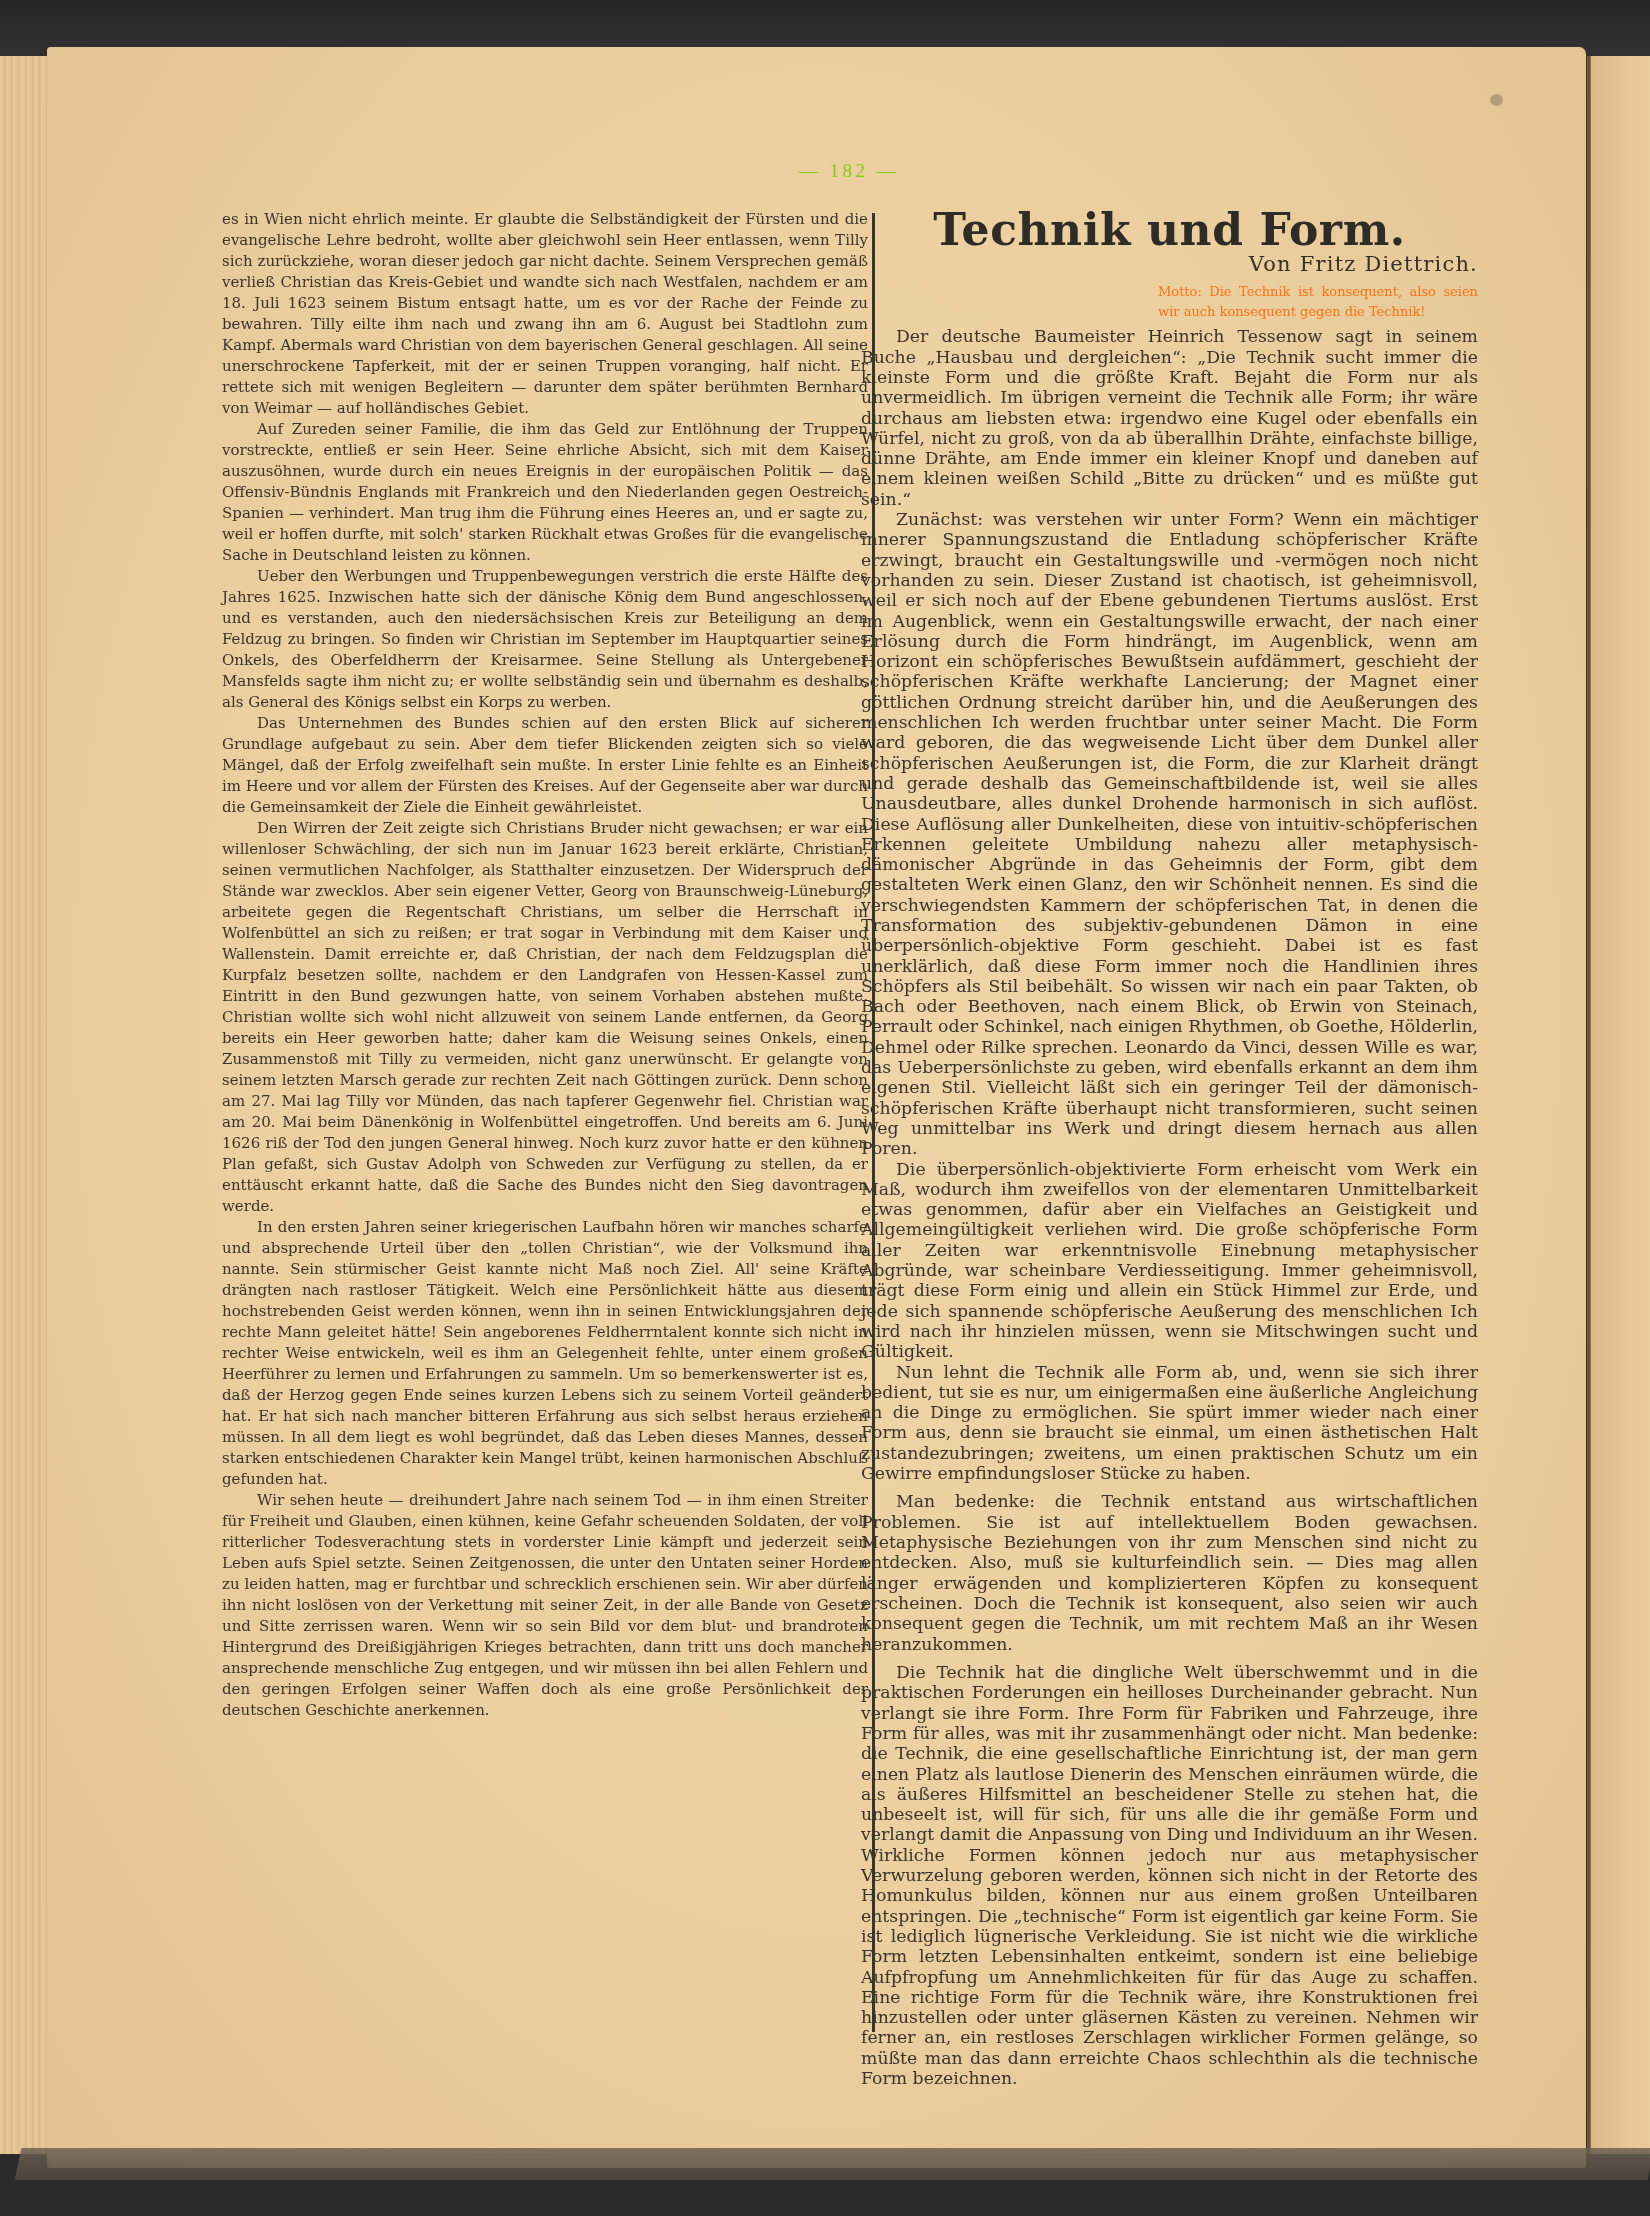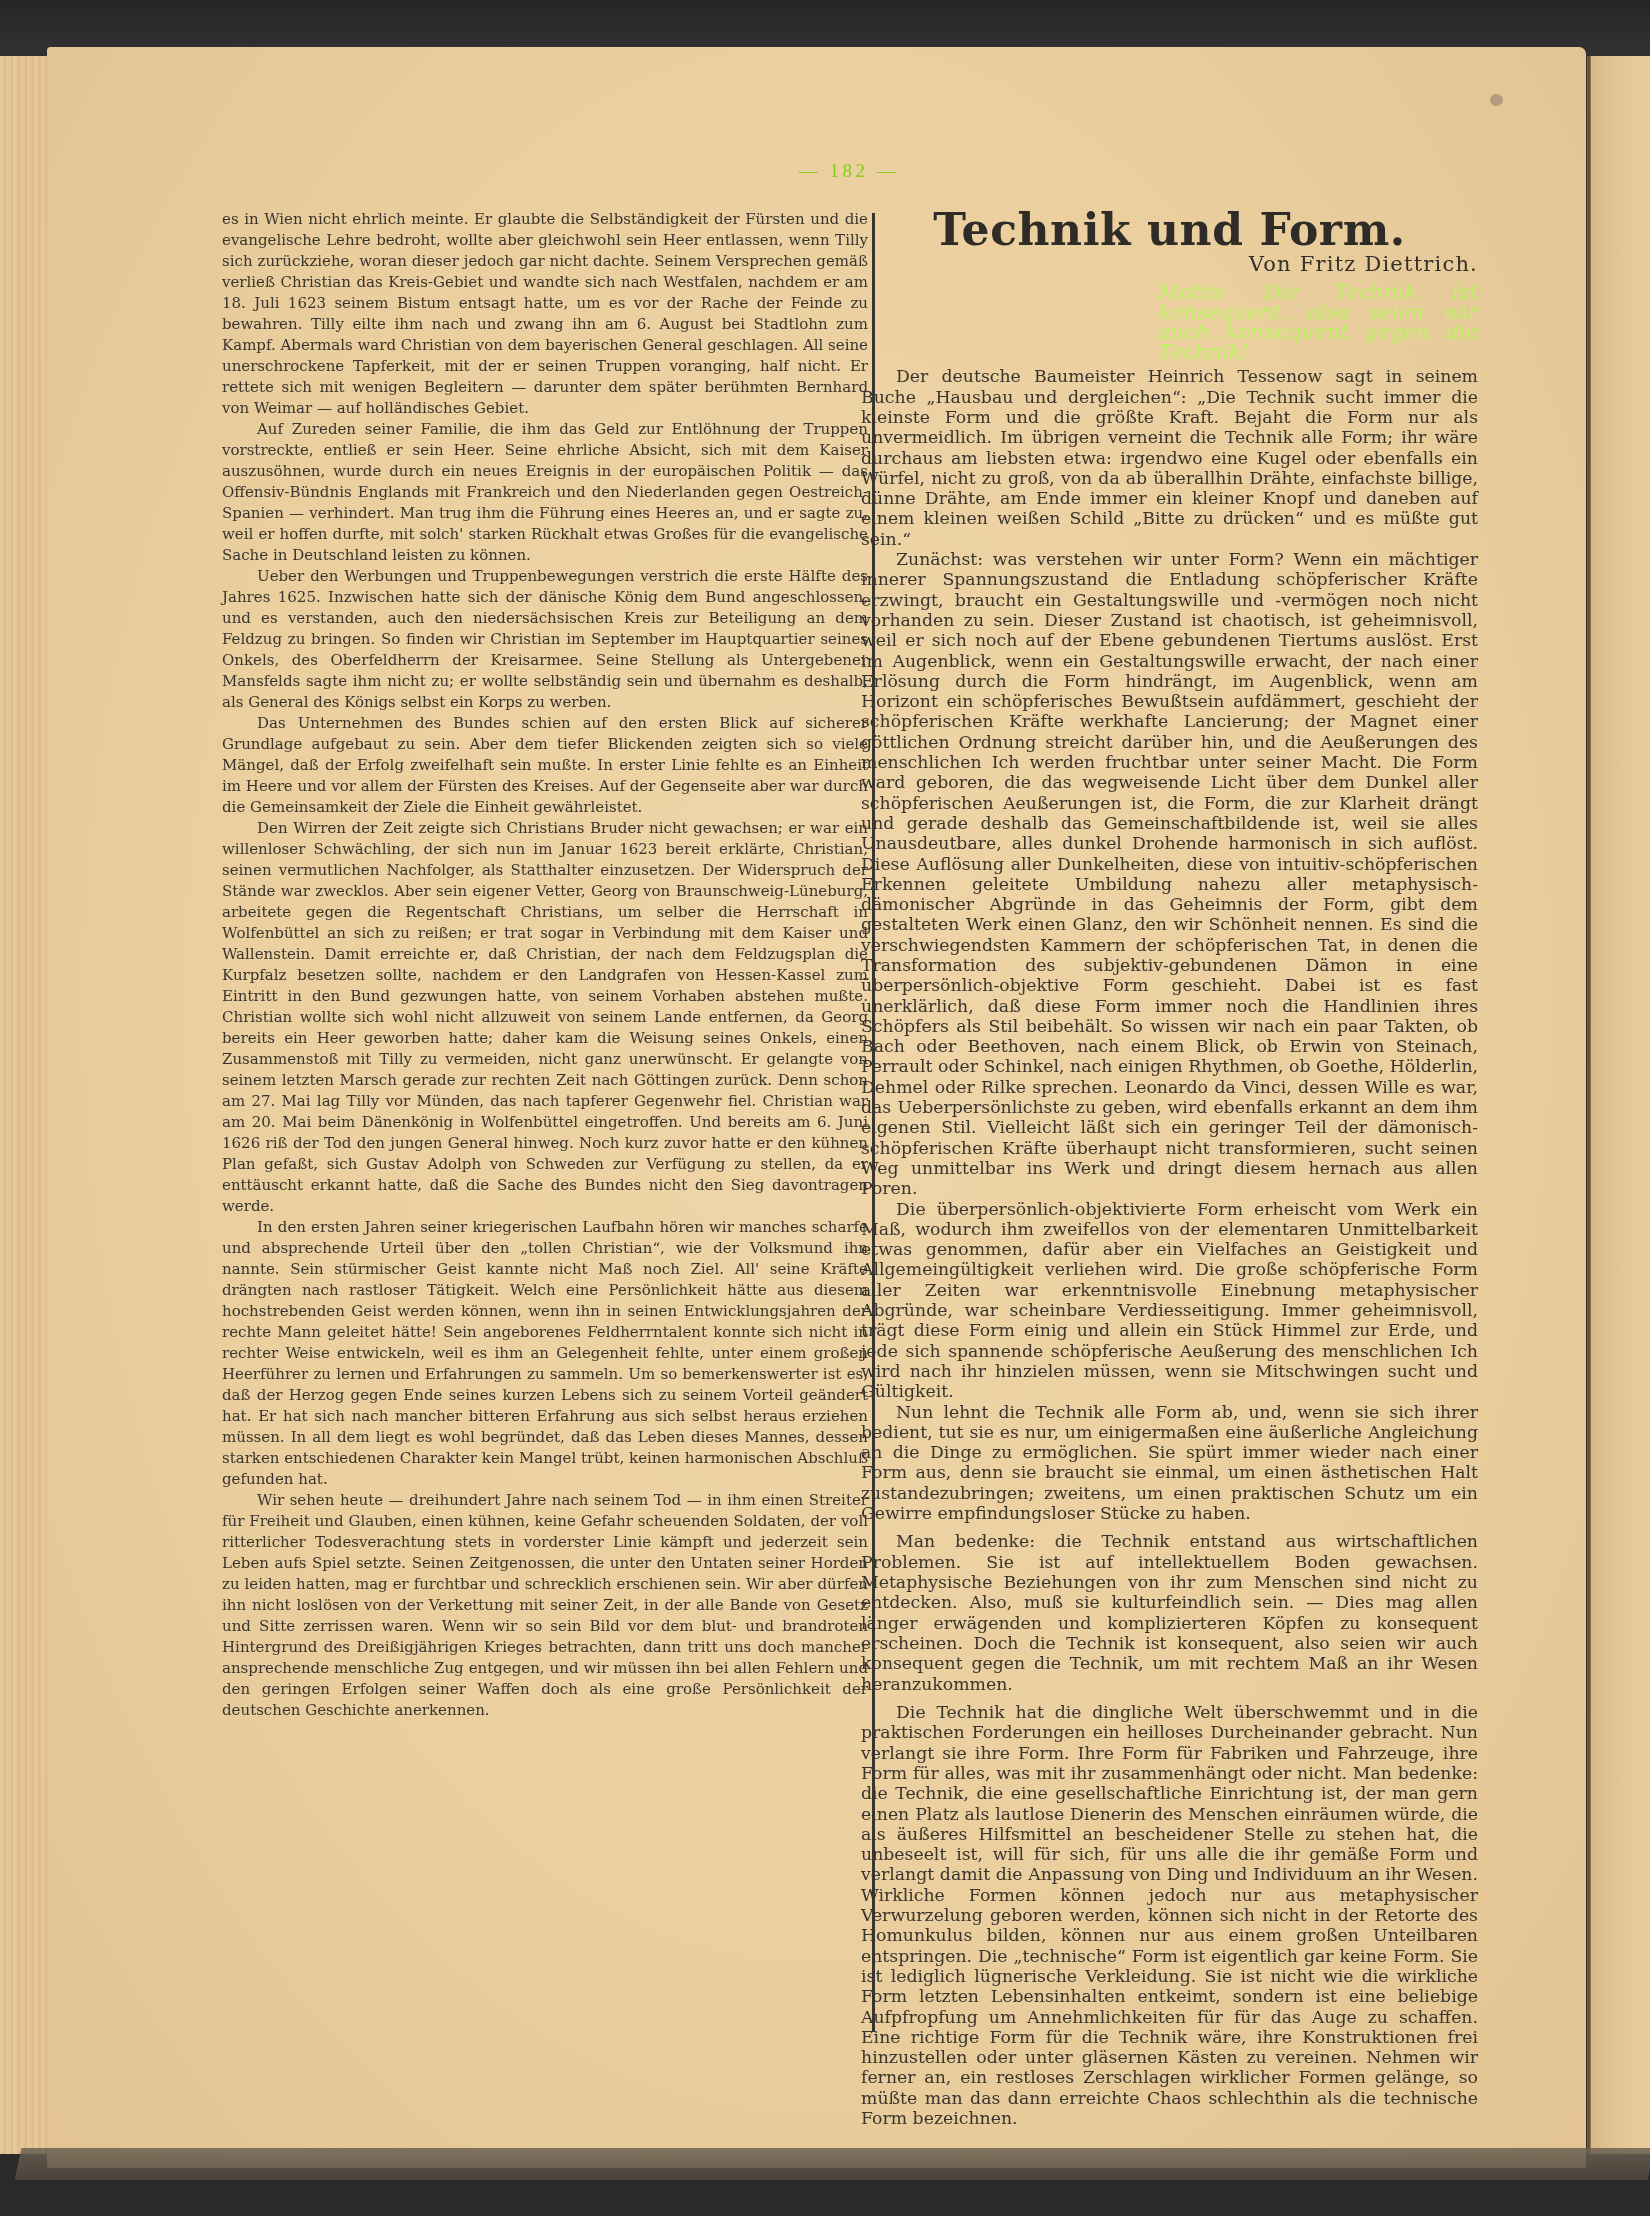--- a/index.html
+++ b/index.html
@@ -65,22 +65,22 @@
     .article-title {
       text-align: center; font-family: "DejaVu Serif", serif; font-weight: bold;
       font-size: 44px; line-height: 41px; color: #2f2b26; margin: 0 0 1.2px 0;
       letter-spacing: 0.6px;
     }
     .article-byline {
       text-align: right; font-size: 21px; line-height: 27px; margin: 0 0 3.5px 0;
       color: #332f29; letter-spacing: 1.2px;
     }
     .motto {
-      margin-left: 297px; font-size: 21px; line-height: 20px;
-      text-align: justify; margin-bottom: 4.7px; color: #bef264; font-style: italic;
+      margin-left: 297px; font-size: 13px; line-height: 20px;
+      text-align: justify; margin-bottom: 4.7px; color: #f97316;
     }
     .para-gap { margin-top: 8.2px !important; }
   </style>
 </head>
 <body>
 
 <div class="scan-bg"></div>
 <div class="page-edges"></div>
 <div class="page"></div>
 <div class="gutter-line"></div>

